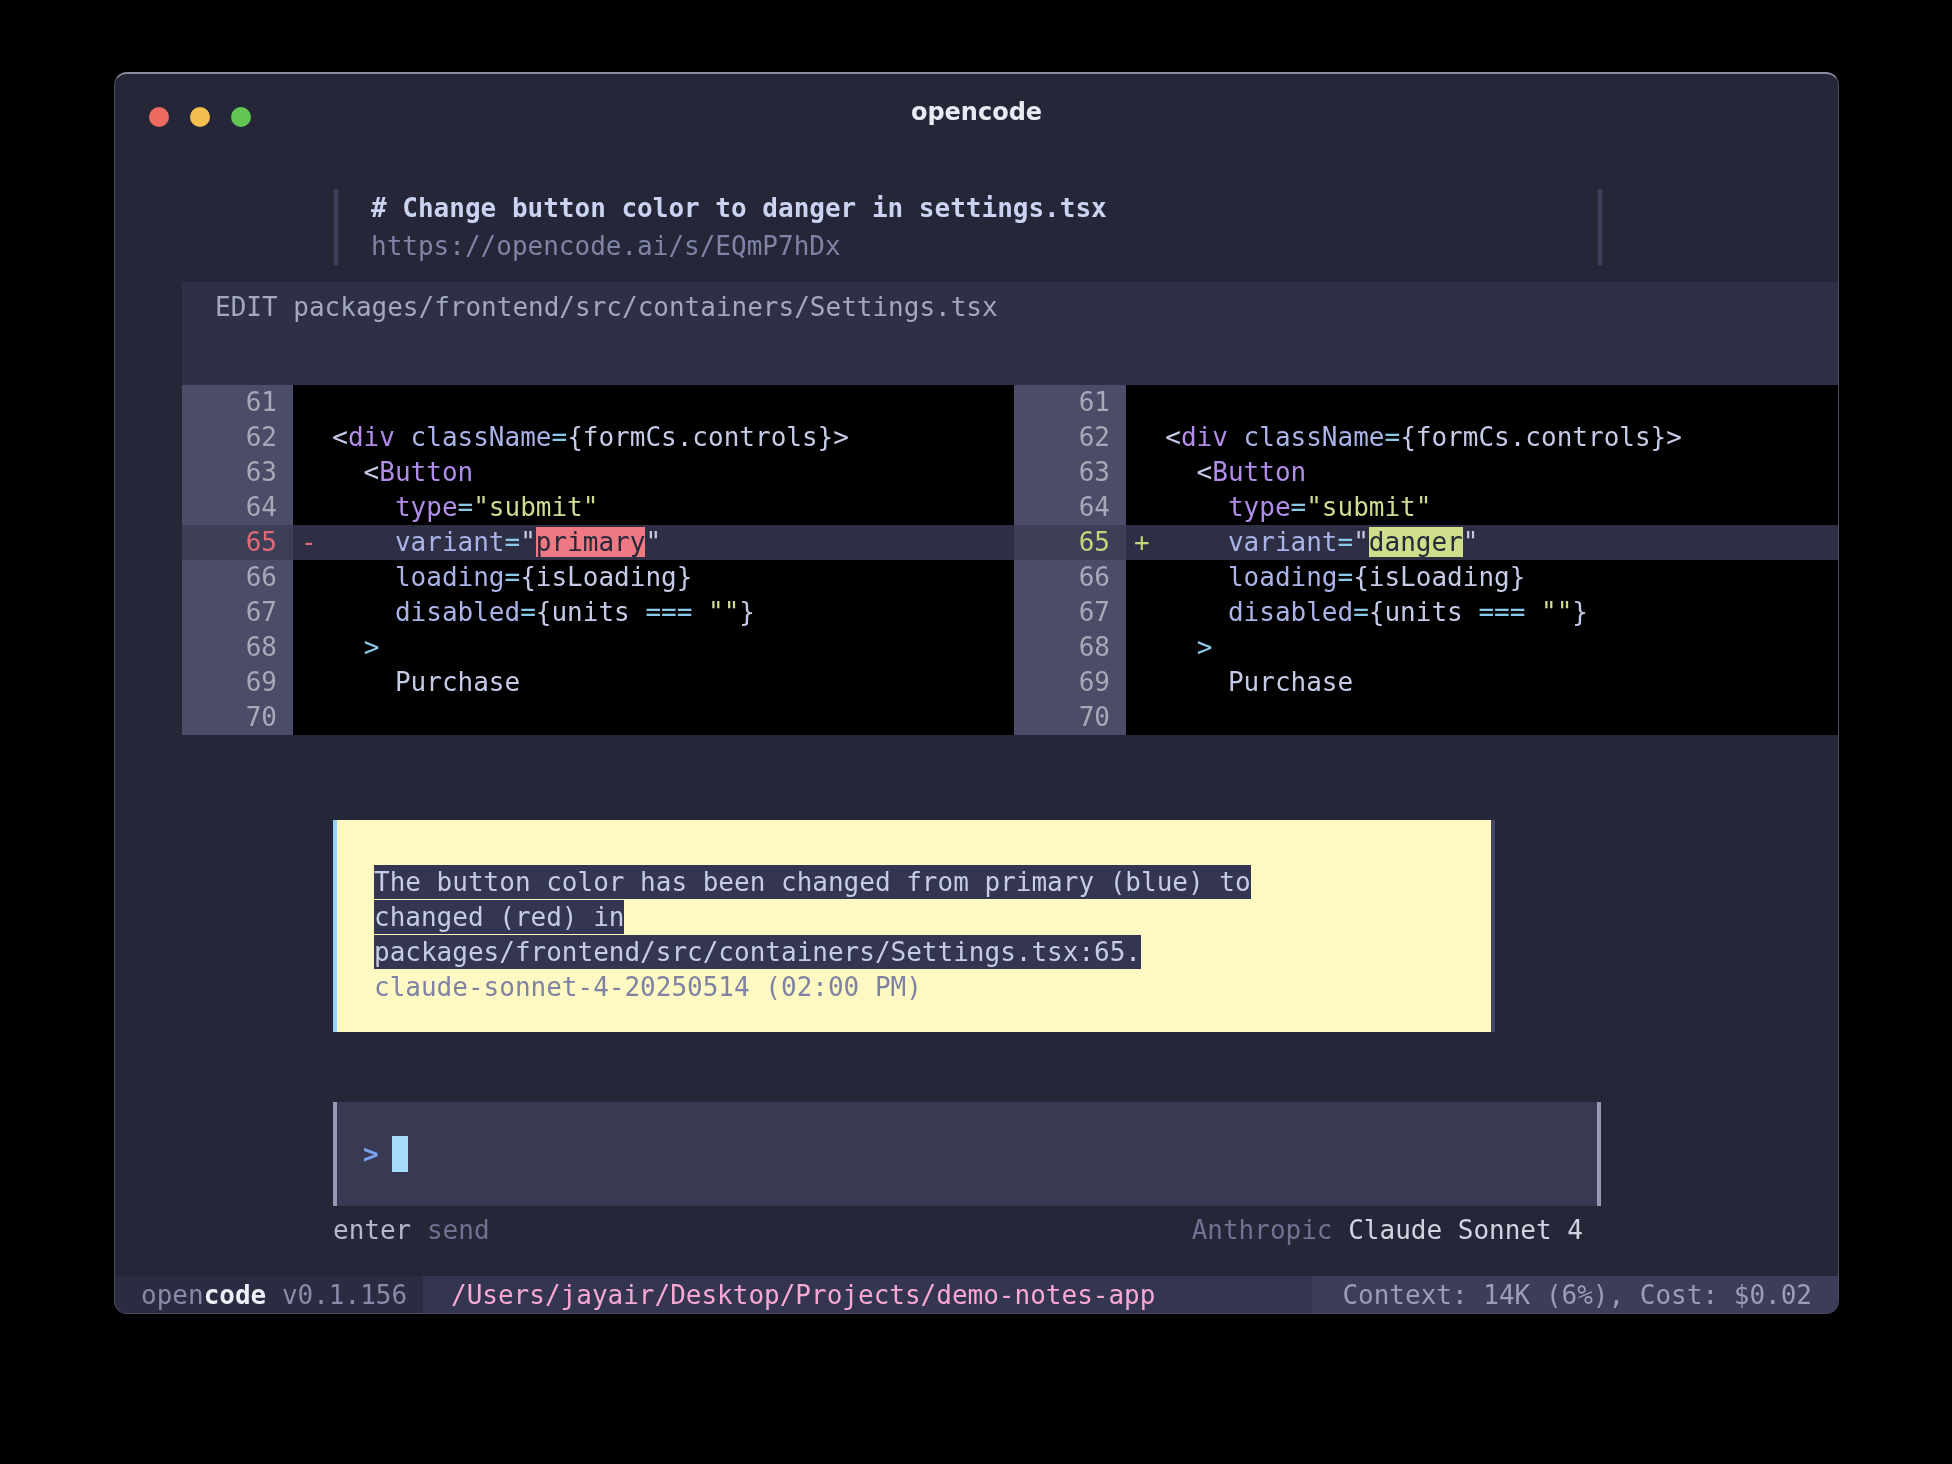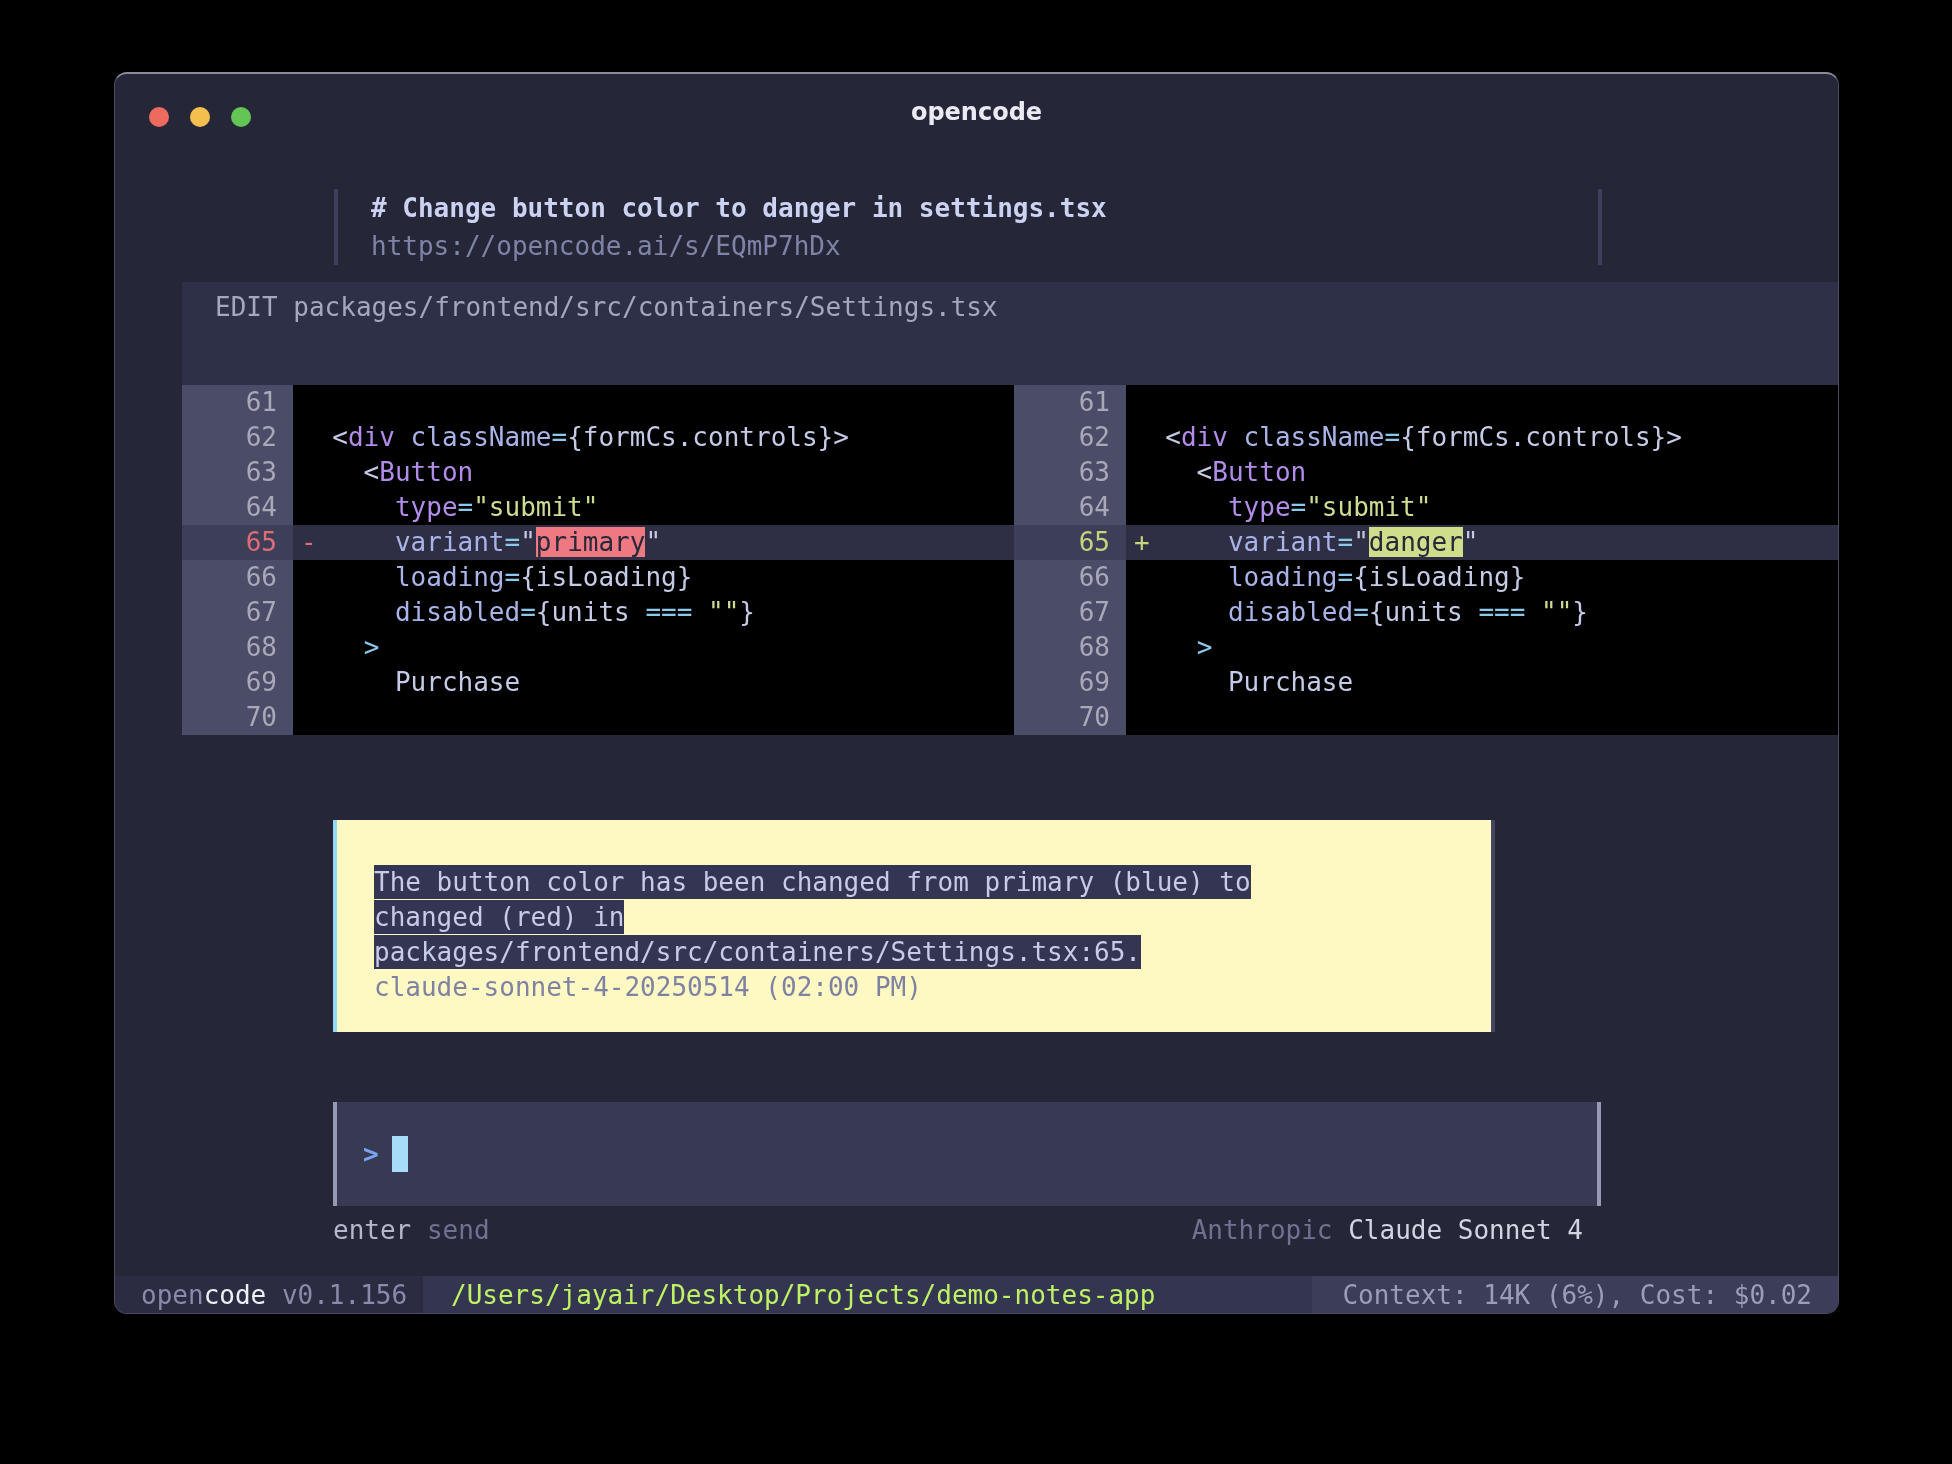--- a/index.html
+++ b/index.html
@@ -96,22 +96,22 @@
   .provider{color:#6f7290;}
   .model{color:#d2d4e2;}
   
   .statusbar{
     position:absolute;left:0;right:0;bottom:0;height:37px;background:#343550;
     display:flex;flex-direction:row;align-items:stretch;
     font-size:26px;border-radius:0 0 12px 12px;overflow:hidden;
   }
   .sb-version{width:308px;background:#2b2c42;display:flex;align-items:center;padding-left:26px;box-sizing:border-box;white-space:pre;}
   .sb-app-prefix,.sb-ver-num{color:#888ba9;}
-  .sb-app-suffix{color:#eef0f8;font-weight:normal;}
-  .sb-path{flex:1;display:flex;align-items:center;padding-left:28px;color:#bef264;white-space:pre;}
+  .sb-app-suffix{color:#eef0f8;font-weight:bold;}
+  .sb-path{flex:1;display:flex;align-items:center;padding-left:28px;color:#f9a8d4;white-space:pre;}
   .sb-context{width:526px;background:#3c3d59;display:flex;align-items:center;justify-content:flex-end;padding-right:26px;box-sizing:border-box;color:#9b9eb8;white-space:pre;}
 </style>
 </head>
 <body>
 
 <div class="window">
 
   <div>
     <div class="light red"></div>
     <div class="light yellow"></div>

